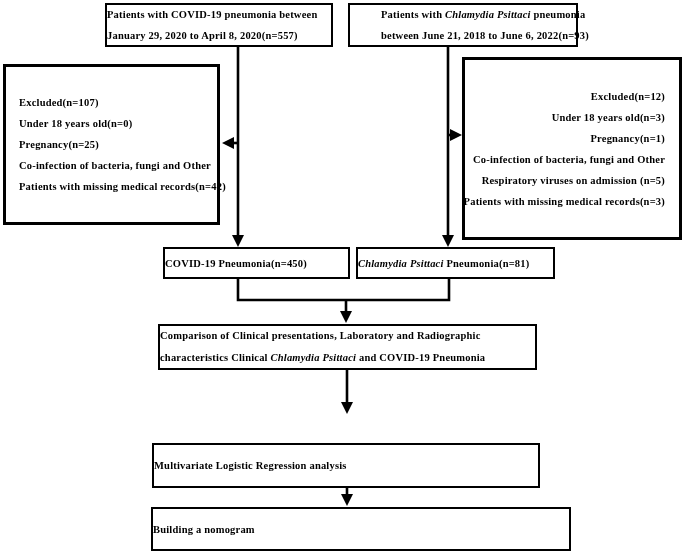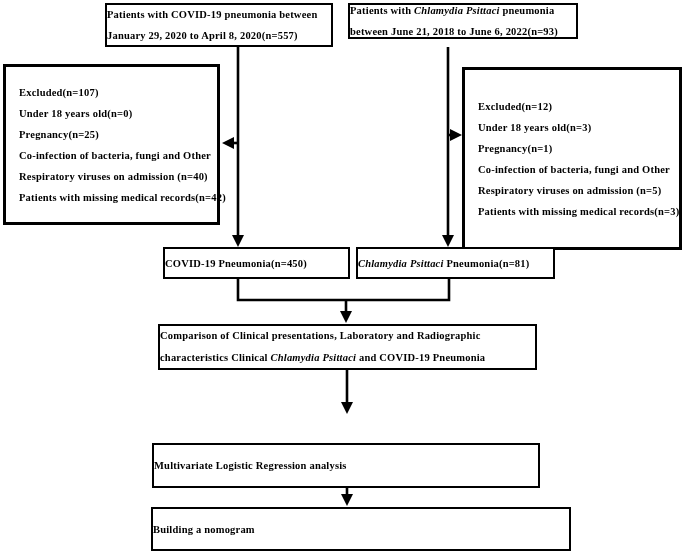--- a/index.html
+++ b/index.html
@@ -45,35 +45,34 @@
     <polygon fill="currentColor" stroke="none" points="341,402 353,402 347,414"></polygon>
     <path d="M347 460 V495"></path>
     <polygon fill="currentColor" stroke="none" points="341,494 353,494 347,506"></polygon>
   </svg>
 
   <div class="box" style="left:105px; top:3px; width:228px; height:44px;">
     <div class="tline">Patients with COVID-19 pneumonia between</div>
     <div class="tline">January 29, 2020 to April 8, 2020(n=557)</div>
   </div>
 
-  <div class="box" style="left:348px; top:3px; width:230px; height:36px;">
+  <div class="box" style="left:348px; top:3px; width:230px; height:44px;padding-left:31px;">
     <div class="tline"><span>Patients with </span><span class="it">Chlamydia Psittaci</span><span> pneumonia</span></div>
     <div class="tline">between June 21, 2018 to June 6, 2022(n=93)</div>
   </div>
 
   <div class="box thick left-text" style="left:3px; top:64px; width:217px; height:161px;">
     <div class="tline">Excluded(n=107)</div>
     <div class="tline">Under 18 years old(n=0)</div>
     <div class="tline">Pregnancy(n=25)</div>
     <div class="tline">Co-infection of bacteria, fungi and Other</div>
-    <div class="tline">Respiratory viruses on admission (n=40)</div>
     <div class="tline">Patients with missing medical records(n=42)</div>
   </div>
 
-  <div class="box thick left-text" style="left:462px; top:67px; width:220px; height:183px;">
+  <div class="box thick left-text" style="left:462px; top:57px; width:220px; height:183px;align-items:flex-end;">
     <div class="tline">Excluded(n=12)</div>
     <div class="tline">Under 18 years old(n=3)</div>
     <div class="tline">Pregnancy(n=1)</div>
     <div class="tline">Co-infection of bacteria, fungi and Other</div>
     <div class="tline">Respiratory viruses on admission (n=5)</div>
     <div class="tline">Patients with missing medical records(n=3)</div>
   </div>
 
   <div class="box" style="left:143px; top:247px; width:187px; height:32px;margin-left:20px;">
     <div class="tline">COVID-19 Pneumonia(n=450)</div>

